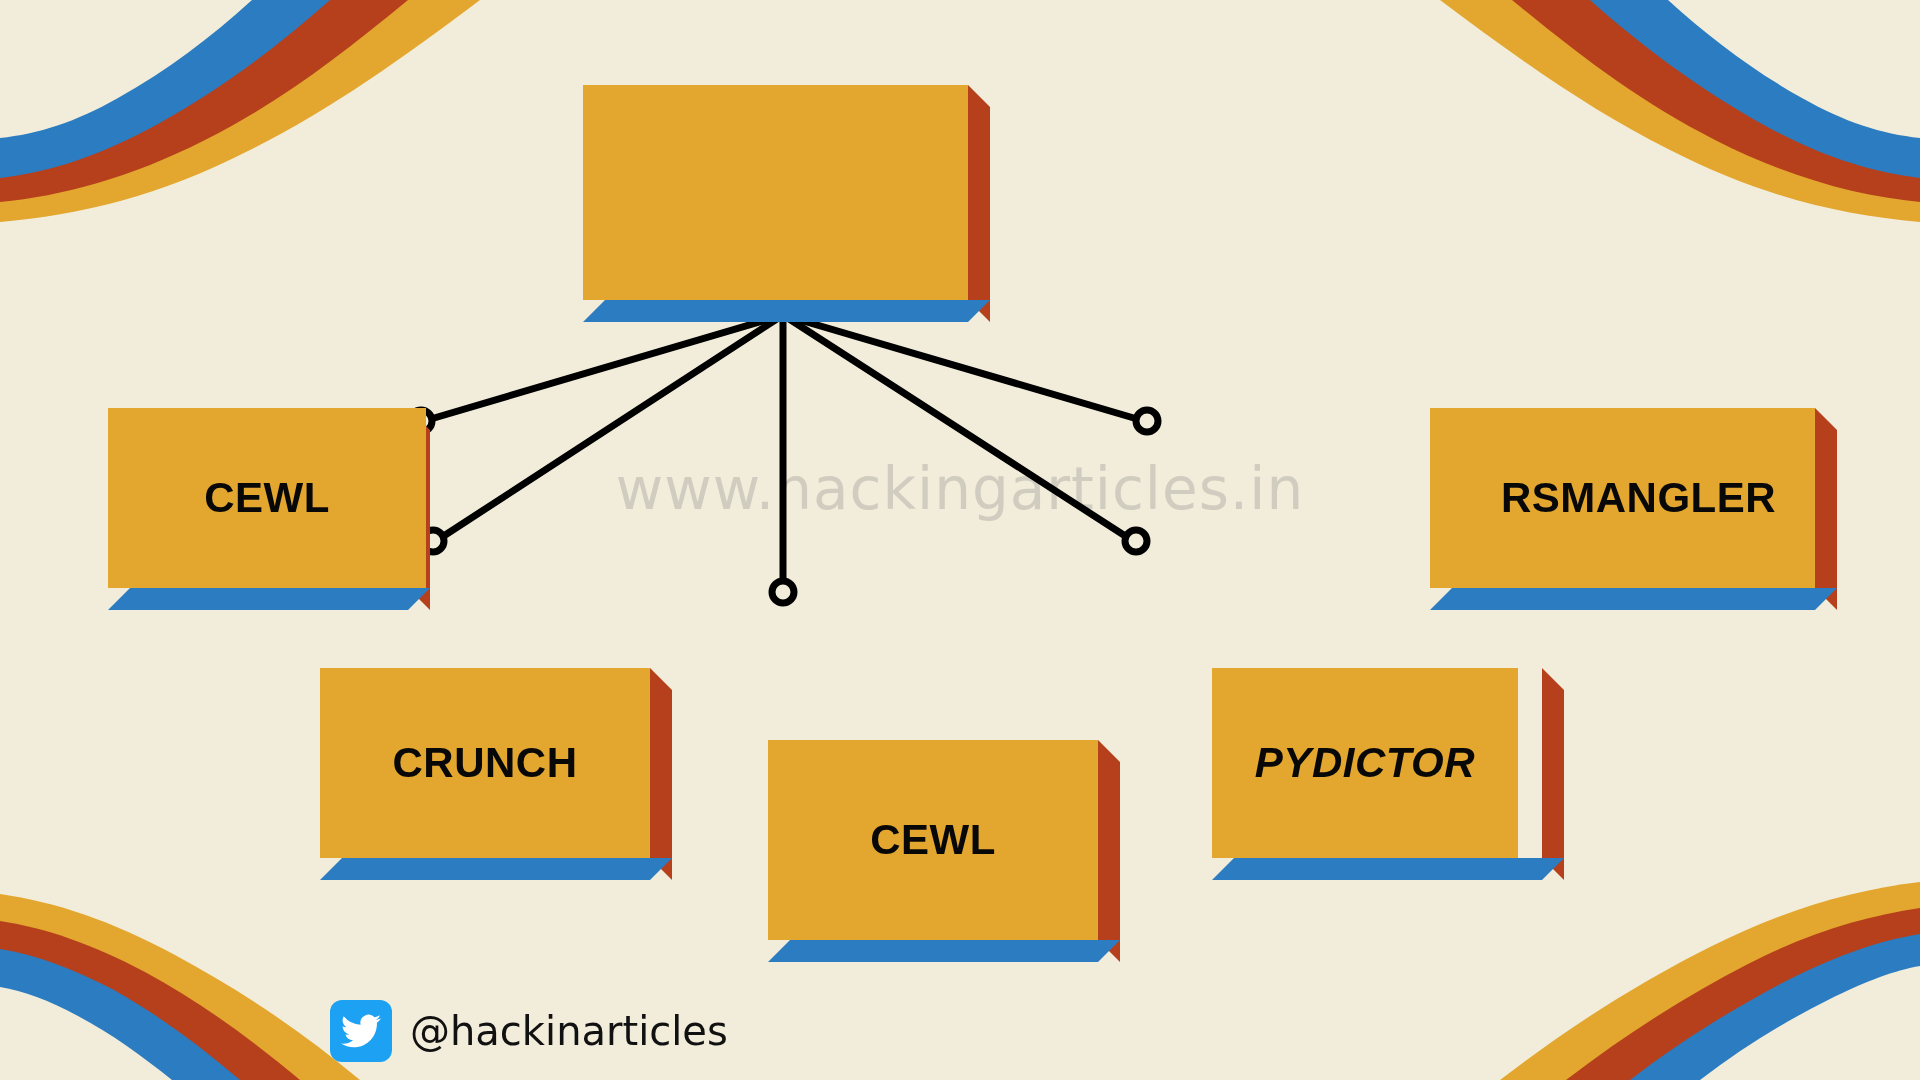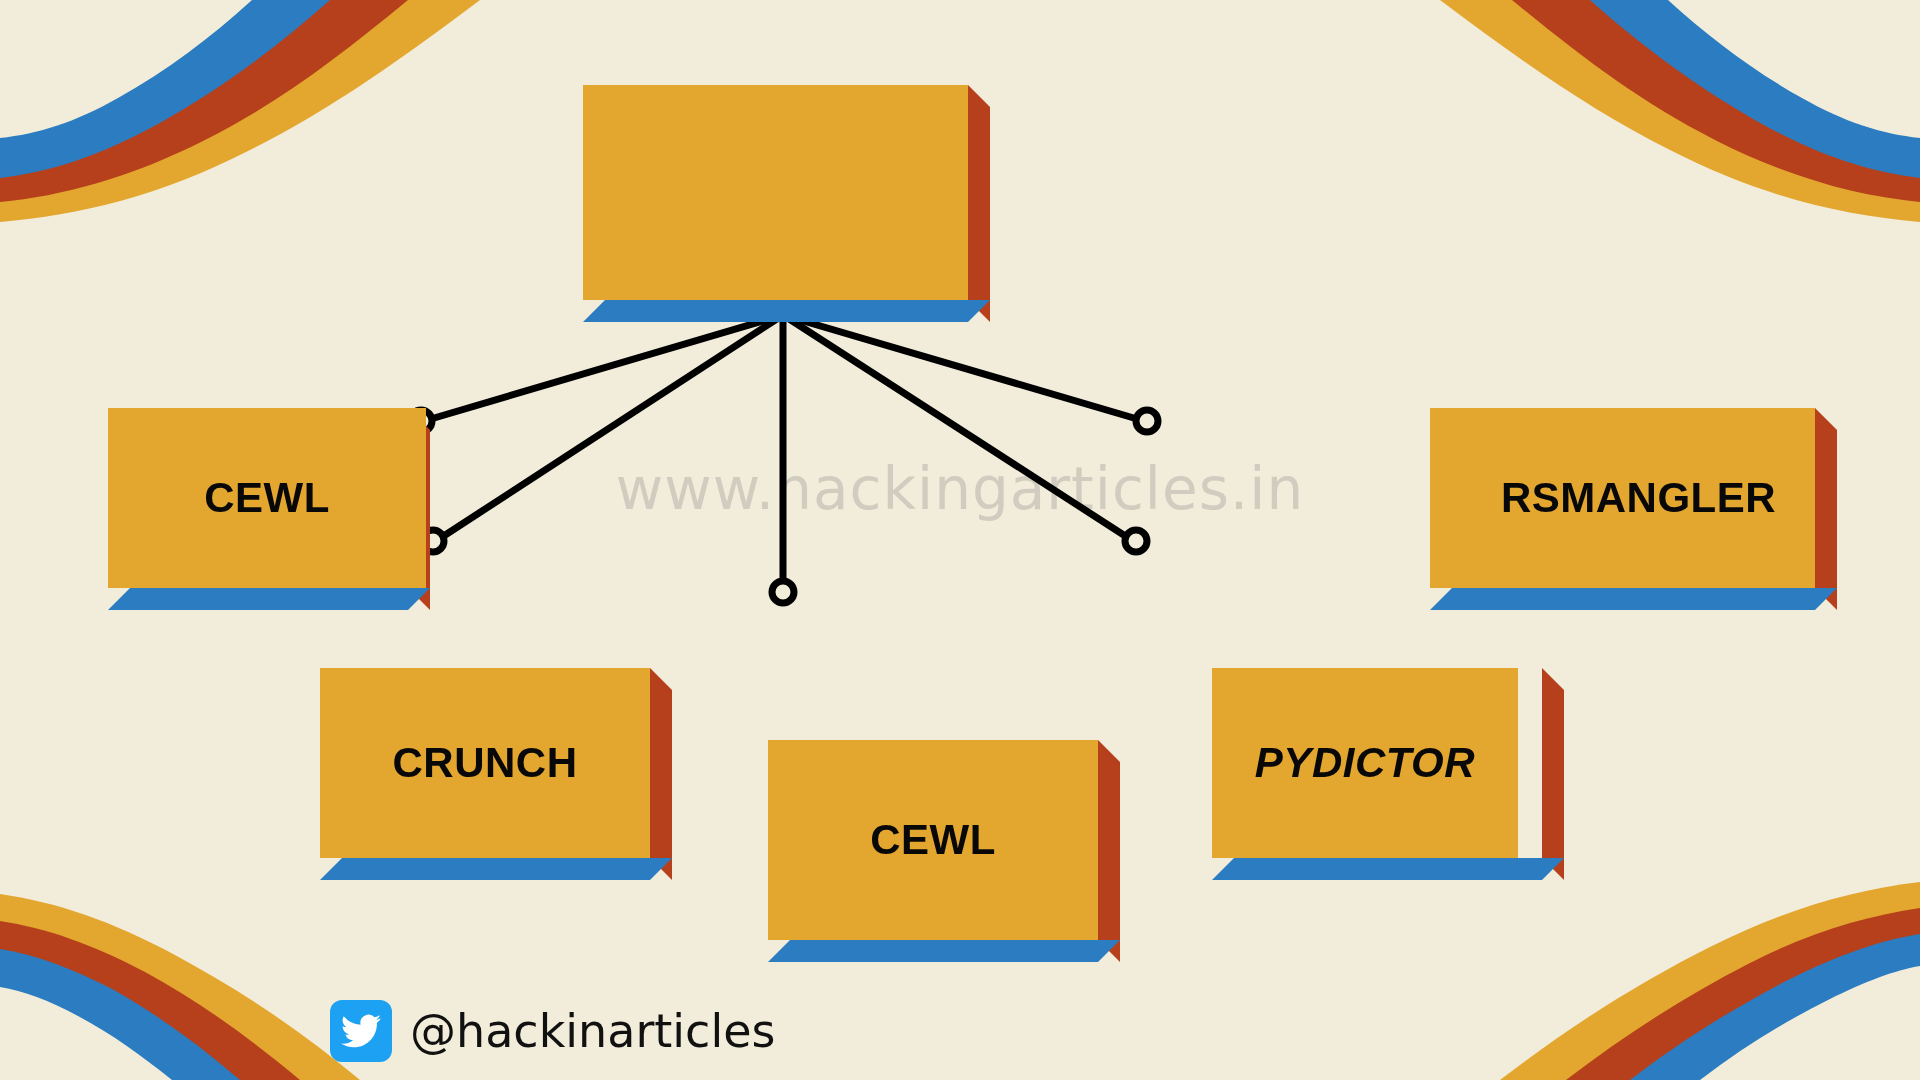--- a/index.html
+++ b/index.html
@@ -62,21 +62,21 @@
     position:absolute;left:330px;top:1000px;
     display:flex;align-items:center;gap:18px;
     z-index:6;
   }
   #tw-badge{
     width:62px;height:62px;border-radius:12px;background:#1DA1F2;
     display:flex;align-items:center;justify-content:center;
     flex:0 0 auto;
   }
   #tw-handle{
-    font-size:46px;color:#111;font-weight:400;
+    font-size:40px;color:#111;font-weight:400;
     font-family:"DejaVu Sans", sans-serif;
     white-space:nowrap;
   }
 </style>
 </head>
 <body style="background: rgb(242, 237, 218);">
 
 <div id="stage">
 
   <svg class="layer" id="corners" viewBox="0 0 1920 1080" preserveAspectRatio="none">

